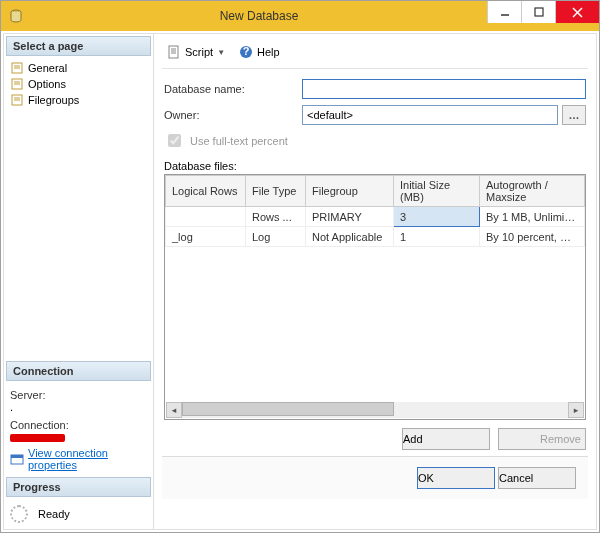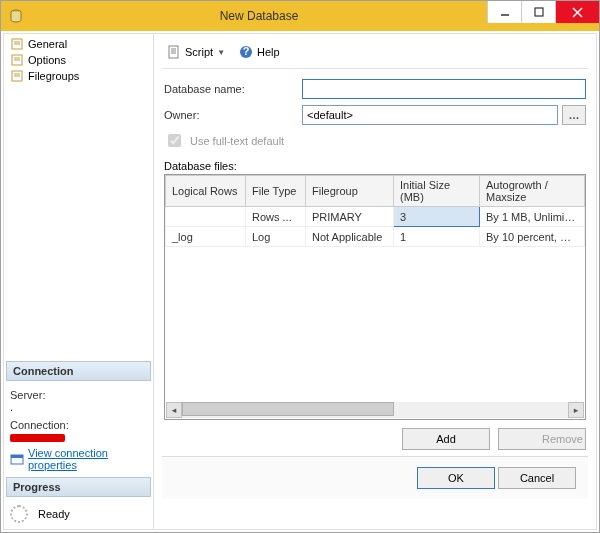--- a/index.html
+++ b/index.html
@@ -41,21 +41,21 @@
 .grid-wrap { border:1px solid #999; height: 246px; overflow:hidden; background:#fff; position:relative;}
 .grid { width:100%; border-collapse:collapse; table-layout:fixed; }
 .grid th { background:#f4f4f4; border:1px solid #ccc; text-align:left; padding:3px 6px; font-weight:normal; color:#333; height:20px; }
 .grid td { border:1px solid #eee; padding:3px 6px; height:20px; color:#333; white-space:nowrap; overflow:hidden; text-overflow:ellipsis;}
 .cell-selected { background:#d6e5f3; border:1px solid #3a76c4 !important; }
 .hscroll { position:absolute; bottom:1px; left:1px; right:1px; height:16px; background:#f0f0f0; display:flex; align-items:center; }
 .hs-btn { width:16px; height:16px; background:#e4e4e4; border:1px solid #c0c0c0; display:flex; align-items:center; justify-content:center; font-size:9px; color:#555; cursor:pointer;}
 .hs-track { flex:1; height:16px; background:#f0f0f0; position:relative;}
 .hs-thumb { position:absolute; left:0; top:0; height:14px; width:55%; background:#cfcfcf; border:1px solid #b0b0b0;}
 .btn-row { display:flex; justify-content:flex-end; gap:8px; padding: 8px 0 2px 0; }
-.btn { width:88px; height:22px; border:1px solid #adadad; background:#efefef; cursor:pointer; text-align:center; line-height:20px;}
+.btn { width:88px; height:22px; border:1px solid #adadad; background:#efefef; cursor:pointer; line-height:20px;}
 .btn.disabled { color:#a0a0a0; cursor:default;padding-left:41px; }
 .footer { border-top:1px solid #ddd; display:flex; justify-content:flex-end; gap:3px; padding:10px 12px; background:#fafafa;}
 .footer .btn { width:78px; }
 .btn.ok { border:1px solid #3a76c4; }
 svg { display:block; }
 </style>
 </head>
 <body>
 
 <div class="window">
@@ -82,20 +82,21 @@
           <svg width="11" height="11">
             <line x1="1" y1="1" x2="10" y2="10" stroke="#fff" stroke-width="1.5"></line>
             <line x1="10" y1="1" x2="1" y2="10" stroke="#fff" stroke-width="1.5"></line>
           </svg>
         </div>
     </div>
   </div>
 
   <div class="body-wrap">
     <div class="sidebar">
+      <div class="section-header">Select a page</div>
       <div class="page-list">
         <div class="page-item">
           <span class="page-icon">
               <svg width="12" height="12">
                 <rect x="1" y="1" width="10" height="10" fill="#fff" stroke="#c0a040"></rect>
                 <line x1="3" y1="4" x2="9" y2="4" stroke="#c0a040"></line>
                 <line x1="3" y1="6" x2="9" y2="6" stroke="#c0a040"></line>
               </svg>
             </span>
           <span>General</span>
@@ -178,21 +179,21 @@
           <div class="form-label">Database name:</div>
           <input class="form-input db-name-input" value="" style="">
         </div>
         <div class="form-row">
           <div class="form-label">Owner:</div>
           <input class="form-input" value="&lt;default&gt;" style="">
           <div class="ellipsis-btn">…</div>
         </div>
         <div class="chk-row">
           <input type="checkbox" checked="" disabled="" style="">
-          <span>Use full-text default</span>
+          <span>Use full-text percent</span>
         </div>
         <div class="files-label">Database files:</div>
 
         <div class="grid-wrap">
           <table class="grid">
             <colgroup>
                 <col style="width:80px">
                 <col style="width:60px">
                 <col style="width:88px">
                 <col style="width:86px">

